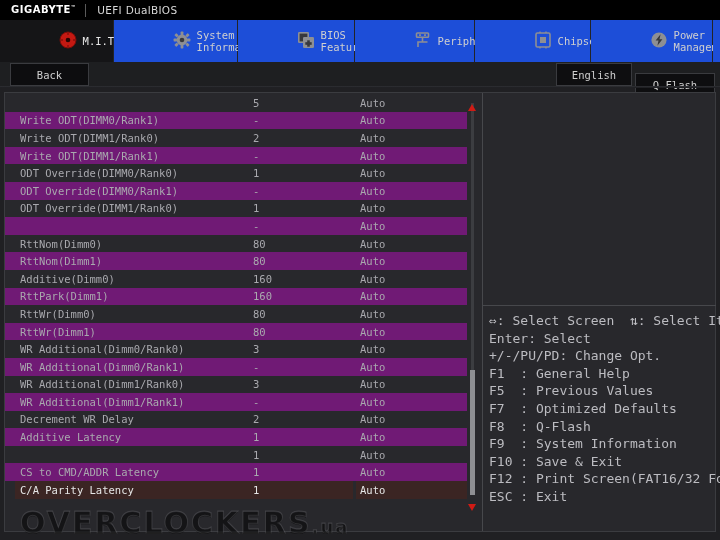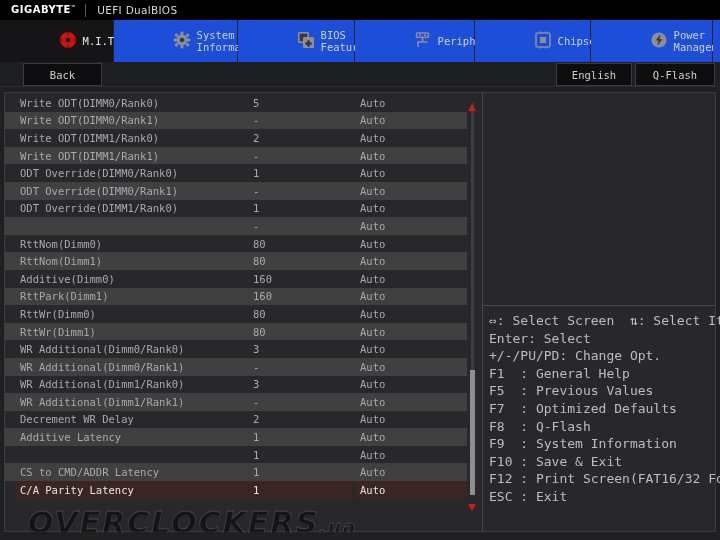--- a/index.html
+++ b/index.html
@@ -61,43 +61,43 @@
     content:"";position:absolute;left:0;top:24px;width:720px;height:2px;
     background:linear-gradient(to bottom,#303135,#1b1b1e);
   }
   .btn{
     position:absolute;top:1px;height:21px;
     background:#0e0e10;
     border:1px solid #3a3b3f;
     color:#cfcfcf;font-size:10.5px;
     display:flex;align-items:center;justify-content:center;
   }
-  .btn-back{left:23px;width:77px;background:#0d0d0f;}
+  .btn-back{left:10px;width:77px;background:#0d0d0f;}
   .btn-english{left:556px;width:74px;}
-  .btn-qflash{left:635px;width:78px;}
+  .btn-qflash{left:635px;width:78px;margin-top:10px;}
 
   
   .frame{
     position:absolute;left:4px;top:92px;width:712px;height:440px;
     border:1px solid #3b3c40;
     box-sizing:border-box;
     background:#28282c;
   }
   .listpane{
     position:absolute;left:5px;top:94px;width:462px;height:410px;
     overflow:hidden;
   }
   .row{
     position:relative;
     height:17.6px;
     display:flex;align-items:center;
     font-size:10.5px;color:#a9a9ae;
     white-space:pre;
   }
-  .row.alt{background:#404040;}
+  .row.alt{background:#701a75;}
   .row .c-label{position:absolute;left:15px;}
   .row .c-val{position:absolute;left:248px;}
   .row .c-auto{position:absolute;left:355px;}
   .row.selected{color:#e6e6e6;}
   .row.selected .selbg1{
     position:absolute;left:10px;top:0;width:338px;height:17.6px;
     background:#3b2523;
   }
   .row.selected .selbg2{
     position:absolute;left:351px;top:0;width:112px;height:17.6px;
@@ -135,23 +135,23 @@
     background:#47484c;
   }
   .helppane{
     position:absolute;left:489px;top:312px;width:228px;
     font-size:13px;color:#bcbcc1;white-space:pre;
   }
   .hline{height:17.6px;line-height:17.6px;}
 
   
   .watermark{
-    position:absolute;left:28px;top:505px;width:420px;height:30px;
+    position:absolute;left:20px;top:505px;width:420px;height:30px;
     font-family:"DejaVu Sans","Liberation Sans",sans-serif;
-    font-weight:bold;font-style:italic;font-size:30px;
+    font-weight:bold;font-size:30px;
     letter-spacing:2px;
     color:transparent;
     -webkit-text-stroke:1px rgba(150,150,155,.22);
     text-shadow:0 1px 0 rgba(0,0,0,.5);
     white-space:nowrap;
     pointer-events:none;
   }
   .watermark .wsuffix{font-size:18px;}
 </style>
 </head>
@@ -269,21 +269,21 @@
 
   <div class="subbar">
     <div class="btn btn-back">Back</div>
     <div class="btn btn-english">English</div>
     <div class="btn btn-qflash">Q-Flash</div>
   </div>
 
   <div class="frame"></div>
 
   <div class="listpane" id="listpane">
-      <div class="row"><span class="c-label">Write ODT(DIMM0/Rank0)</span><span class="c-val">5</span><span class="c-auto">Auto</span></div>
+      <div class="row"><span class="c-val">5</span><span class="c-auto">Auto</span></div>
       <div class="row alt"><span class="c-label">Write ODT(DIMM0/Rank1)</span><span class="c-val">-</span><span class="c-auto">Auto</span></div>
       <div class="row"><span class="c-label">Write ODT(DIMM1/Rank0)</span><span class="c-val">2</span><span class="c-auto">Auto</span></div>
       <div class="row alt"><span class="c-label">Write ODT(DIMM1/Rank1)</span><span class="c-val">-</span><span class="c-auto">Auto</span></div>
       <div class="row"><span class="c-label">ODT Override(DIMM0/Rank0)</span><span class="c-val">1</span><span class="c-auto">Auto</span></div>
       <div class="row alt"><span class="c-label">ODT Override(DIMM0/Rank1)</span><span class="c-val">-</span><span class="c-auto">Auto</span></div>
       <div class="row"><span class="c-label">ODT Override(DIMM1/Rank0)</span><span class="c-val">1</span><span class="c-auto">Auto</span></div>
       <div class="row alt"><span class="c-val">-</span><span class="c-auto">Auto</span></div>
       <div class="row"><span class="c-label">RttNom(Dimm0)</span><span class="c-val">80</span><span class="c-auto">Auto</span></div>
       <div class="row alt"><span class="c-label">RttNom(Dimm1)</span><span class="c-val">80</span><span class="c-auto">Auto</span></div>
       <div class="row"><span class="c-label">Additive(Dimm0)</span><span class="c-val">160</span><span class="c-auto">Auto</span></div>

